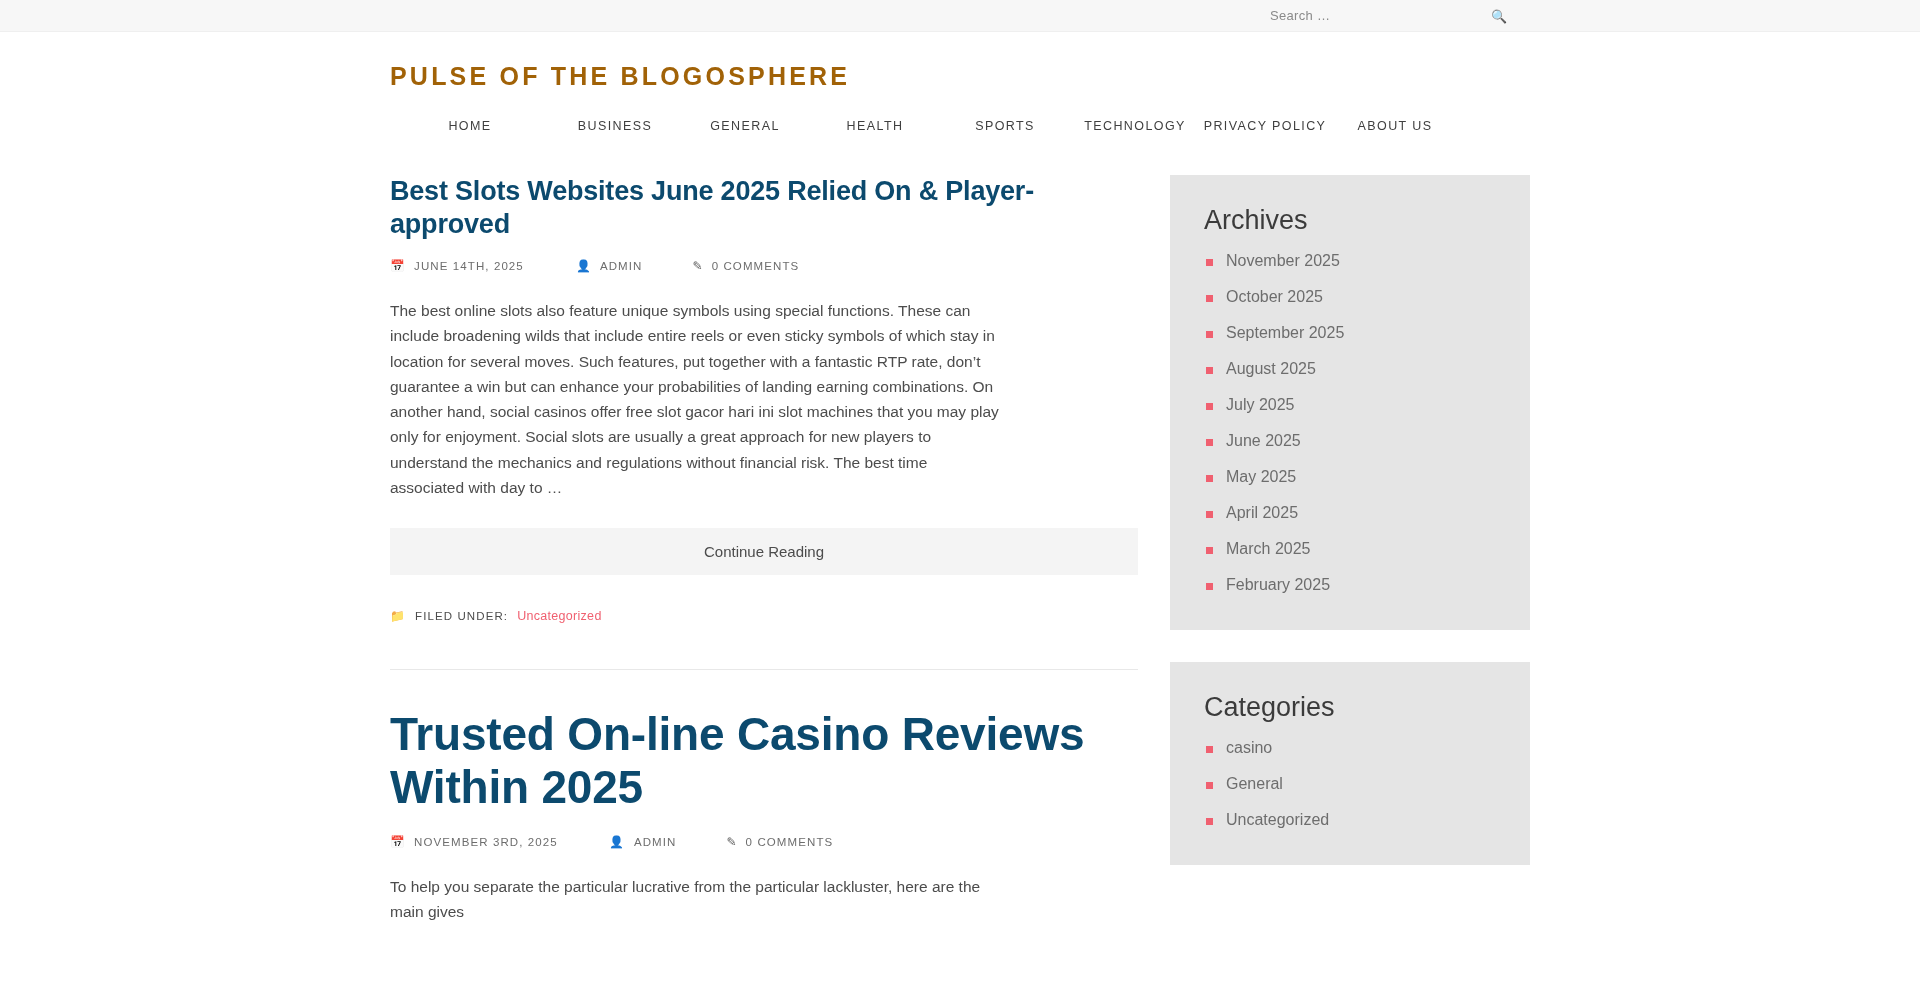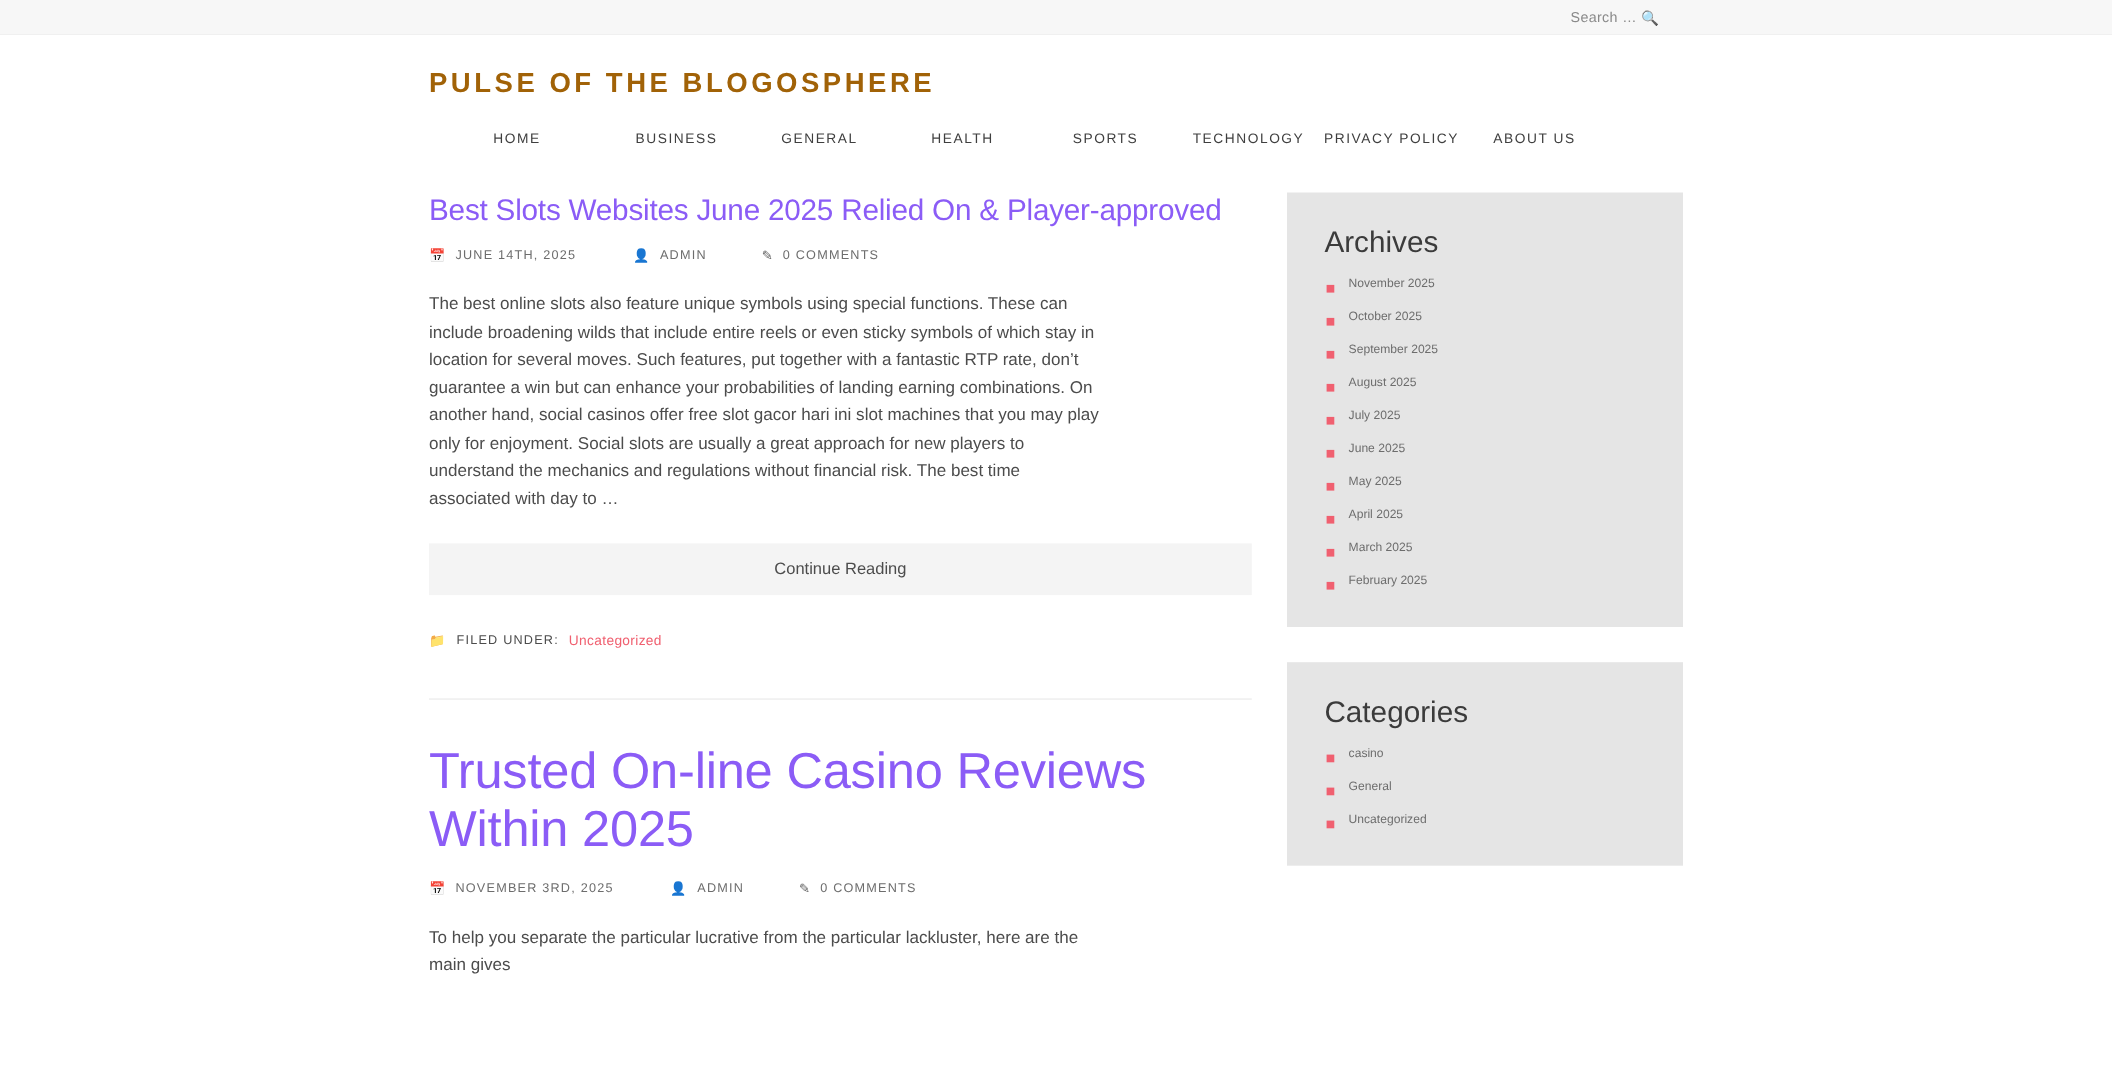--- a/index.html
+++ b/index.html
@@ -33,21 +33,20 @@
   .search-input {
     width: 100%;
     border: none;
     background: transparent;
     outline: none;
     font-family: "Liberation Sans", sans-serif;
     font-size: 13px;
     color: #be185d;
     padding: 2px 22px 2px 0;
     letter-spacing: .3px;
-    text-align: right;
   }
   .search-input::placeholder { color: #8a8a8a; }
   .search-icon {
     position: absolute;
     right: 2px;
     top: 50%;
     transform: translateY(-50%);
     font-size: 13px;
     color: #333;
     cursor: pointer;
@@ -107,22 +106,22 @@
     gap: 32px;
     padding-top: 28px;
   }
   .content { width: 748px; }
   .sidebar { width: 360px; }
 
   
   article.post { padding-bottom: 8px; }
   .post-title {
     margin: 0 0 10px 0;
-    font-weight: normal;
-    color: #8b5cf6;
+    font-weight: bold;
+    color: #0c4a6e;
     letter-spacing: -.2px;
   }
   .post-title.small { font-size: 27px; line-height: 1.25; }
   .post-title.large { font-size: 46px; line-height: 1.15; margin-bottom: 22px; }
 
   .post-meta {
     display: flex;
     align-items: center;
     gap: 0;
     font-size: 11.5px;
@@ -191,21 +190,21 @@
     margin: 0 0 16px 0;
     font-size: 27px;
     font-weight: normal;
     color: #3b3b3b;
   }
   .widget ul { list-style: none; margin: 0; padding: 0; }
   .widget li {
     position: relative;
     padding: 0 0 0 22px;
     margin-bottom: 18px;
-    font-size: 11px;
+    font-size: 16px;
   }
   .widget li:last-child { margin-bottom: 0; }
   .widget li::before {
     content: "";
     position: absolute;
     left: 2px;
     top: 7px;
     width: 7px;
     height: 7px;
     background: #f06070;

